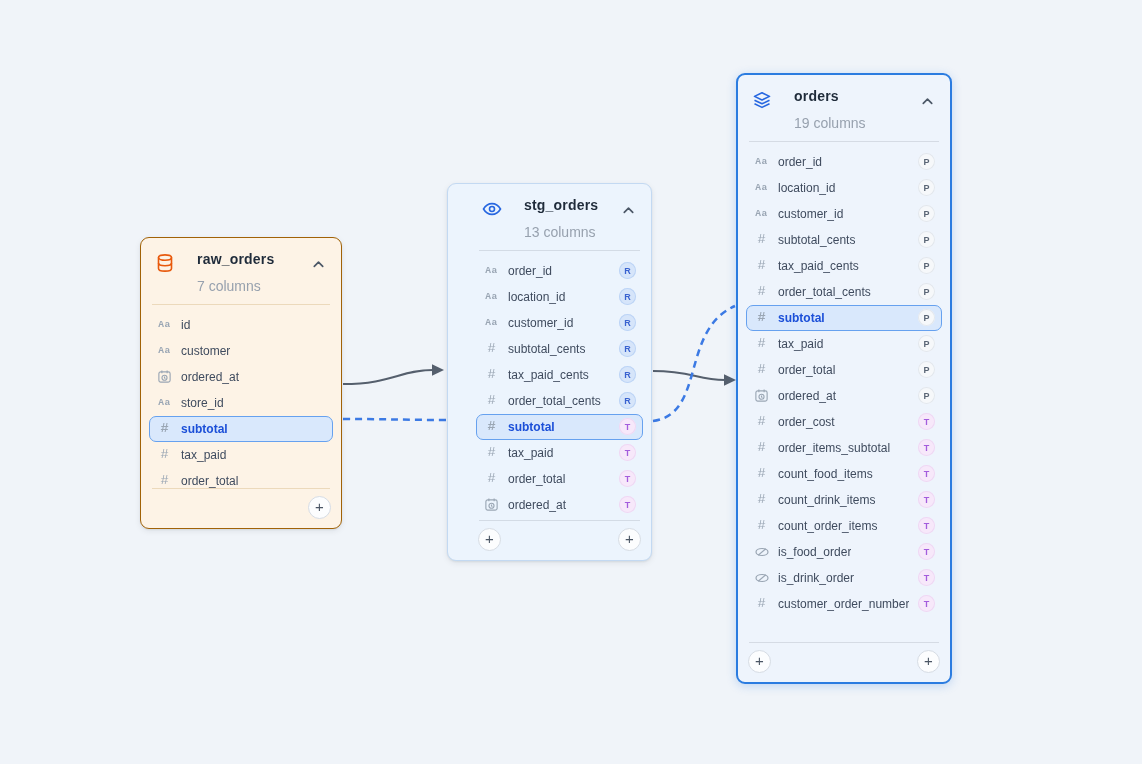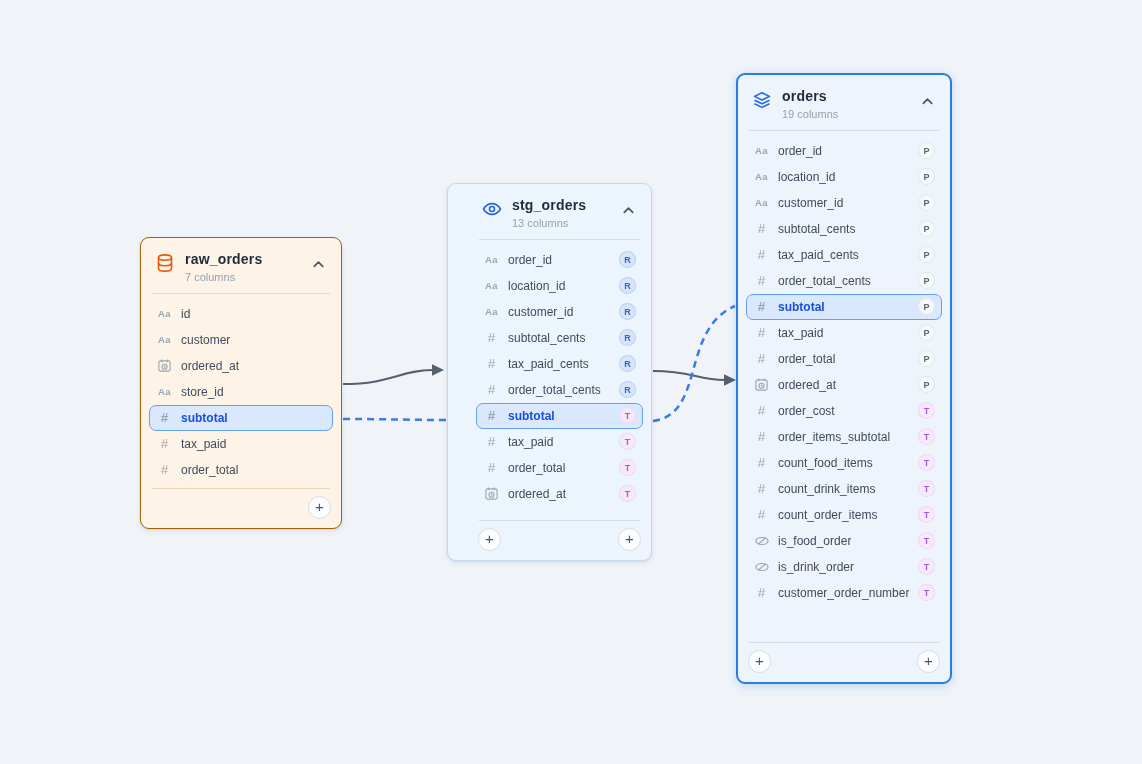--- a/index.html
+++ b/index.html
@@ -23,39 +23,39 @@
     box-shadow: 0 1px 2px rgba(16,24,40,.07), 0 2px 6px rgba(16,24,40,.08);
   }
   .card-source  { left: 140px; top: 237px; width: 202px; height: 292px;
                   background: #fdf3e6; border: 1px solid #a16207; }
   .card-staging { left: 447px; top: 183px; width: 205px; height: 378px;
                   background: #ecf4fd; border: 1px solid #c3d9f2; padding-left: 20px; }
   .card-selected{ left: 736px; top: 73px;  width: 216px; height: 611px;
                   background: #eef4fc; border: 2px solid #2b7ce0;
                   box-shadow: 0 2px 10px rgba(43,124,224,.25); }
 
-  .card-header { display: flex; align-items: flex-start; gap: 10px; padding: 13px 12px 9px 14px; }
+  .card-header { display: flex; align-items: flex-start; gap: 22px; padding: 13px 12px 9px 14px; }
   .header-icon { width: 20px; height: 20px; margin-top: 2px; flex: none; }
   .header-icon svg { width: 20px; height: 20px; display: block; }
   .title-block { line-height: 1.2; }
   .card-title { font-size: 14px; font-weight: bold; color: #1f2b3a; letter-spacing: .2px; }
-  .card-subtitle { font-size: 11px; color: #97a1ae; margin-top: 3px; }
+  .card-subtitle { font-size: 14px; color: #97a1ae; margin-top: 10px; }
   .collapse-btn { margin-left: auto; margin-top: 4px; width: 18px; height: 18px;
                   background: none; border: none; color: #4b5766; cursor: pointer; padding: 0; }
   .collapse-btn svg { width: 15px; height: 15px; display: block; }
   .header-divider { height: 1px; background: rgba(30,41,59,.12); margin: 0 11px; flex: none; }
   .card-source .header-divider { background: #ecd9bb; }
 
   .column-list { flex: 1; padding: 7px 8px 0 8px; overflow: hidden; }
   .col-row { display: flex; align-items: center; height: 26px; padding: 0 6px;
              gap: 8px; border: 1px solid transparent; border-radius: 7px;
              font-size: 12px; color: #3f4b5e; cursor: pointer; }
   .col-row.hl { background: #d9e8fc; border-color: #66a1ef; color: #1b4fd8; font-weight: bold; }
   .type-icon { width: 17px; flex: none; display: flex; align-items: flex-end;
-               justify-content: center; color: #9aa6b4; }
+               justify-content: center; color: #9aa6b4; font-family: Liberation Mono, monospace; }
   .type-icon svg { display: block; }
   .aa-glyph { font-size: 9.5px; font-weight: bold; color: #9aa6b4; letter-spacing: .5px; }
   .hash-glyph { font-size: 13.5px; color: #9aa6b4; }
   .col-label { white-space: nowrap; overflow: hidden; text-overflow: ellipsis; }
   .badge { margin-left: auto; width: 17px; height: 17px; flex: none; border-radius: 50%;
            font-size: 9px; font-weight: bold; display: flex; align-items: center;
            justify-content: center; }
   .badge-r { background: #d6e5fa; color: #3a63d0; box-shadow: inset 0 0 0 1px #bcd4f6; }
   .badge-t { background: #f7e8fa; color: #a45ddd; box-shadow: inset 0 0 0 1px #eed8f4; }
   .badge-p { background: #f6f8fa; color: #5b6676; box-shadow: inset 0 0 0 1px #e2e7ed; }

